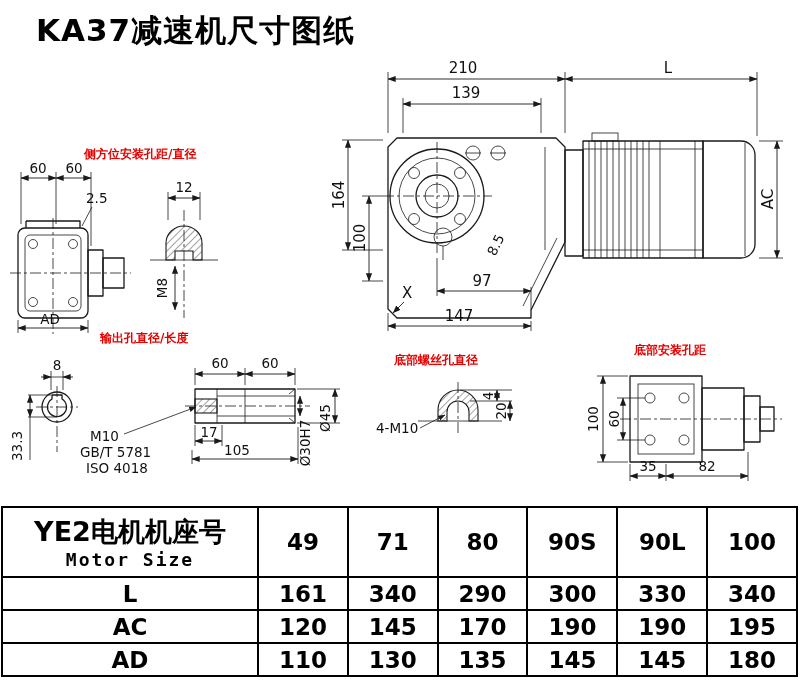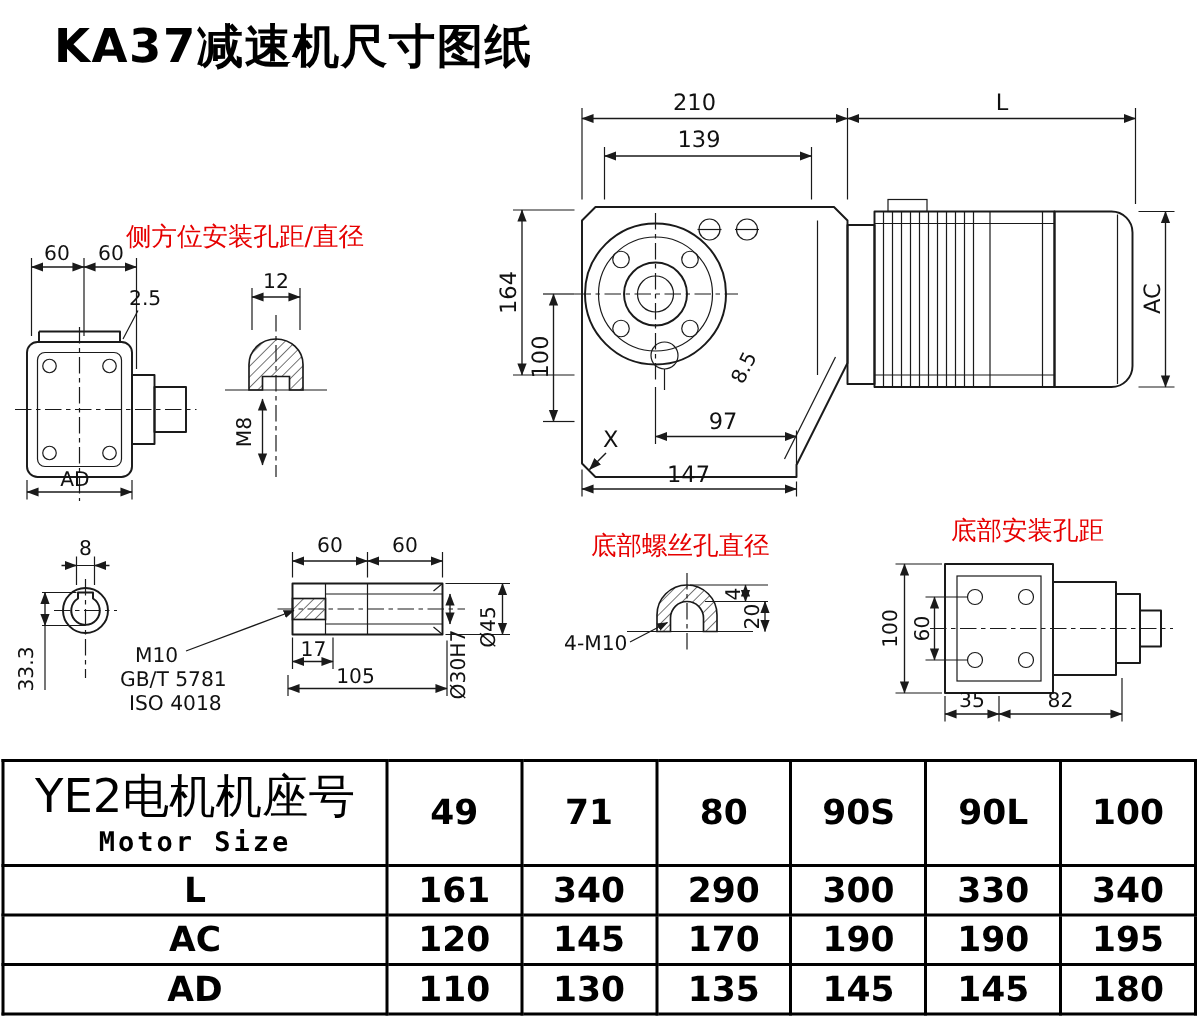--- a/index.html
+++ b/index.html
@@ -10,51 +10,52 @@
 
   .title{ position:absolute; left:36px; top:10px; font-size:31px; font-weight:bold;
           letter-spacing:1px; white-space:nowrap; }
 
   .logo{ position:absolute; left:14px; top:84px; width:134px; height:40px;
          border:3px solid #00008b; box-shadow:0 0 0 1px #00008b inset;
          display:flex; align-items:center; justify-content:center; }
   .logo span{ font-family:"Liberation Serif", serif; font-weight:bold; font-size:29px;
               color:var(--blue); letter-spacing:1px; }
 
-  .red-label{ position:absolute; color:var(--red); font-size:17px; font-weight:normal;
+  .red-label{ position:absolute; color:var(--red); font-size:12px; font-weight:bold;
               white-space:nowrap; }
 
   svg.draw{ position:absolute; left:0; top:0; }
   .s{ stroke:var(--line); stroke-width:1.3; fill:none; stroke-linejoin:round; }
   .t{ stroke:var(--line); stroke-width:0.8; fill:none; }
   .cl{ stroke:var(--line); stroke-width:0.8; fill:none; stroke-dasharray:11 3 3 3; }
   .dm{ stroke:var(--line); stroke-width:0.9; fill:none; }
   .ht{ fill:url(#hatch); stroke:var(--line); stroke-width:1.1; }
   text.dt{ font:13.5px "DejaVu Sans", sans-serif; fill:#111; }
   text.dt2{ font:15px "DejaVu Sans", sans-serif; fill:#111; }
 
   table.size-table{ position:absolute; left:1px; top:506px; width:797px;
         border-collapse:collapse; table-layout:fixed; text-align:center; color:#000; }
   table.size-table td{ border:2px solid #000; padding:0; font-size:23px; font-weight:bold;
         font-family:"DejaVu Sans", sans-serif; }
   table.size-table tr.hdr td{ height:70px; }
   table.size-table tr.row td{ height:33px; }
-  .hc div.cn{ font-size:31px; font-weight:normal; line-height:1.3; }
+  .hc div.cn{ font-size:27px; font-weight:bold; line-height:1.3; }
   .hc div.en{ font-family:"DejaVu Sans Mono", monospace; font-size:18px; font-weight:bold;
         letter-spacing:2px; line-height:1.2; }
 </style>
 </head>
 <body>
 
 <div class="page">
 
   <div class="title">KA37减速机尺寸图纸</div>
 
 
   <div class="red-label" style="left:84px;top:146px">侧方位安装孔距/直径</div>
+  <div class="red-label" style="left:100px;top:330px">输出孔直径/长度</div>
   <div class="red-label" style="left:394px;top:352px">底部螺丝孔直径</div>
   <div class="red-label" style="left:634px;top:342px">底部安装孔距</div>
 
   <svg class="draw" width="800" height="505" viewBox="0 0 800 505">
     <defs>
       <marker id="ah" viewBox="0 0 10 10" refX="9.5" refY="5" markerWidth="9" markerHeight="9" orient="auto-start-reverse">
         <path d="M0,1.2 L10,5 L0,8.8 Z" fill="#1a1a1a"></path>
       </marker>
       <pattern id="hatch" width="5" height="5" patternUnits="userSpaceOnUse" patternTransform="rotate(45)">
         <line x1="0" y1="0" x2="0" y2="5" stroke="#1a1a1a" stroke-width="0.8"></line>

